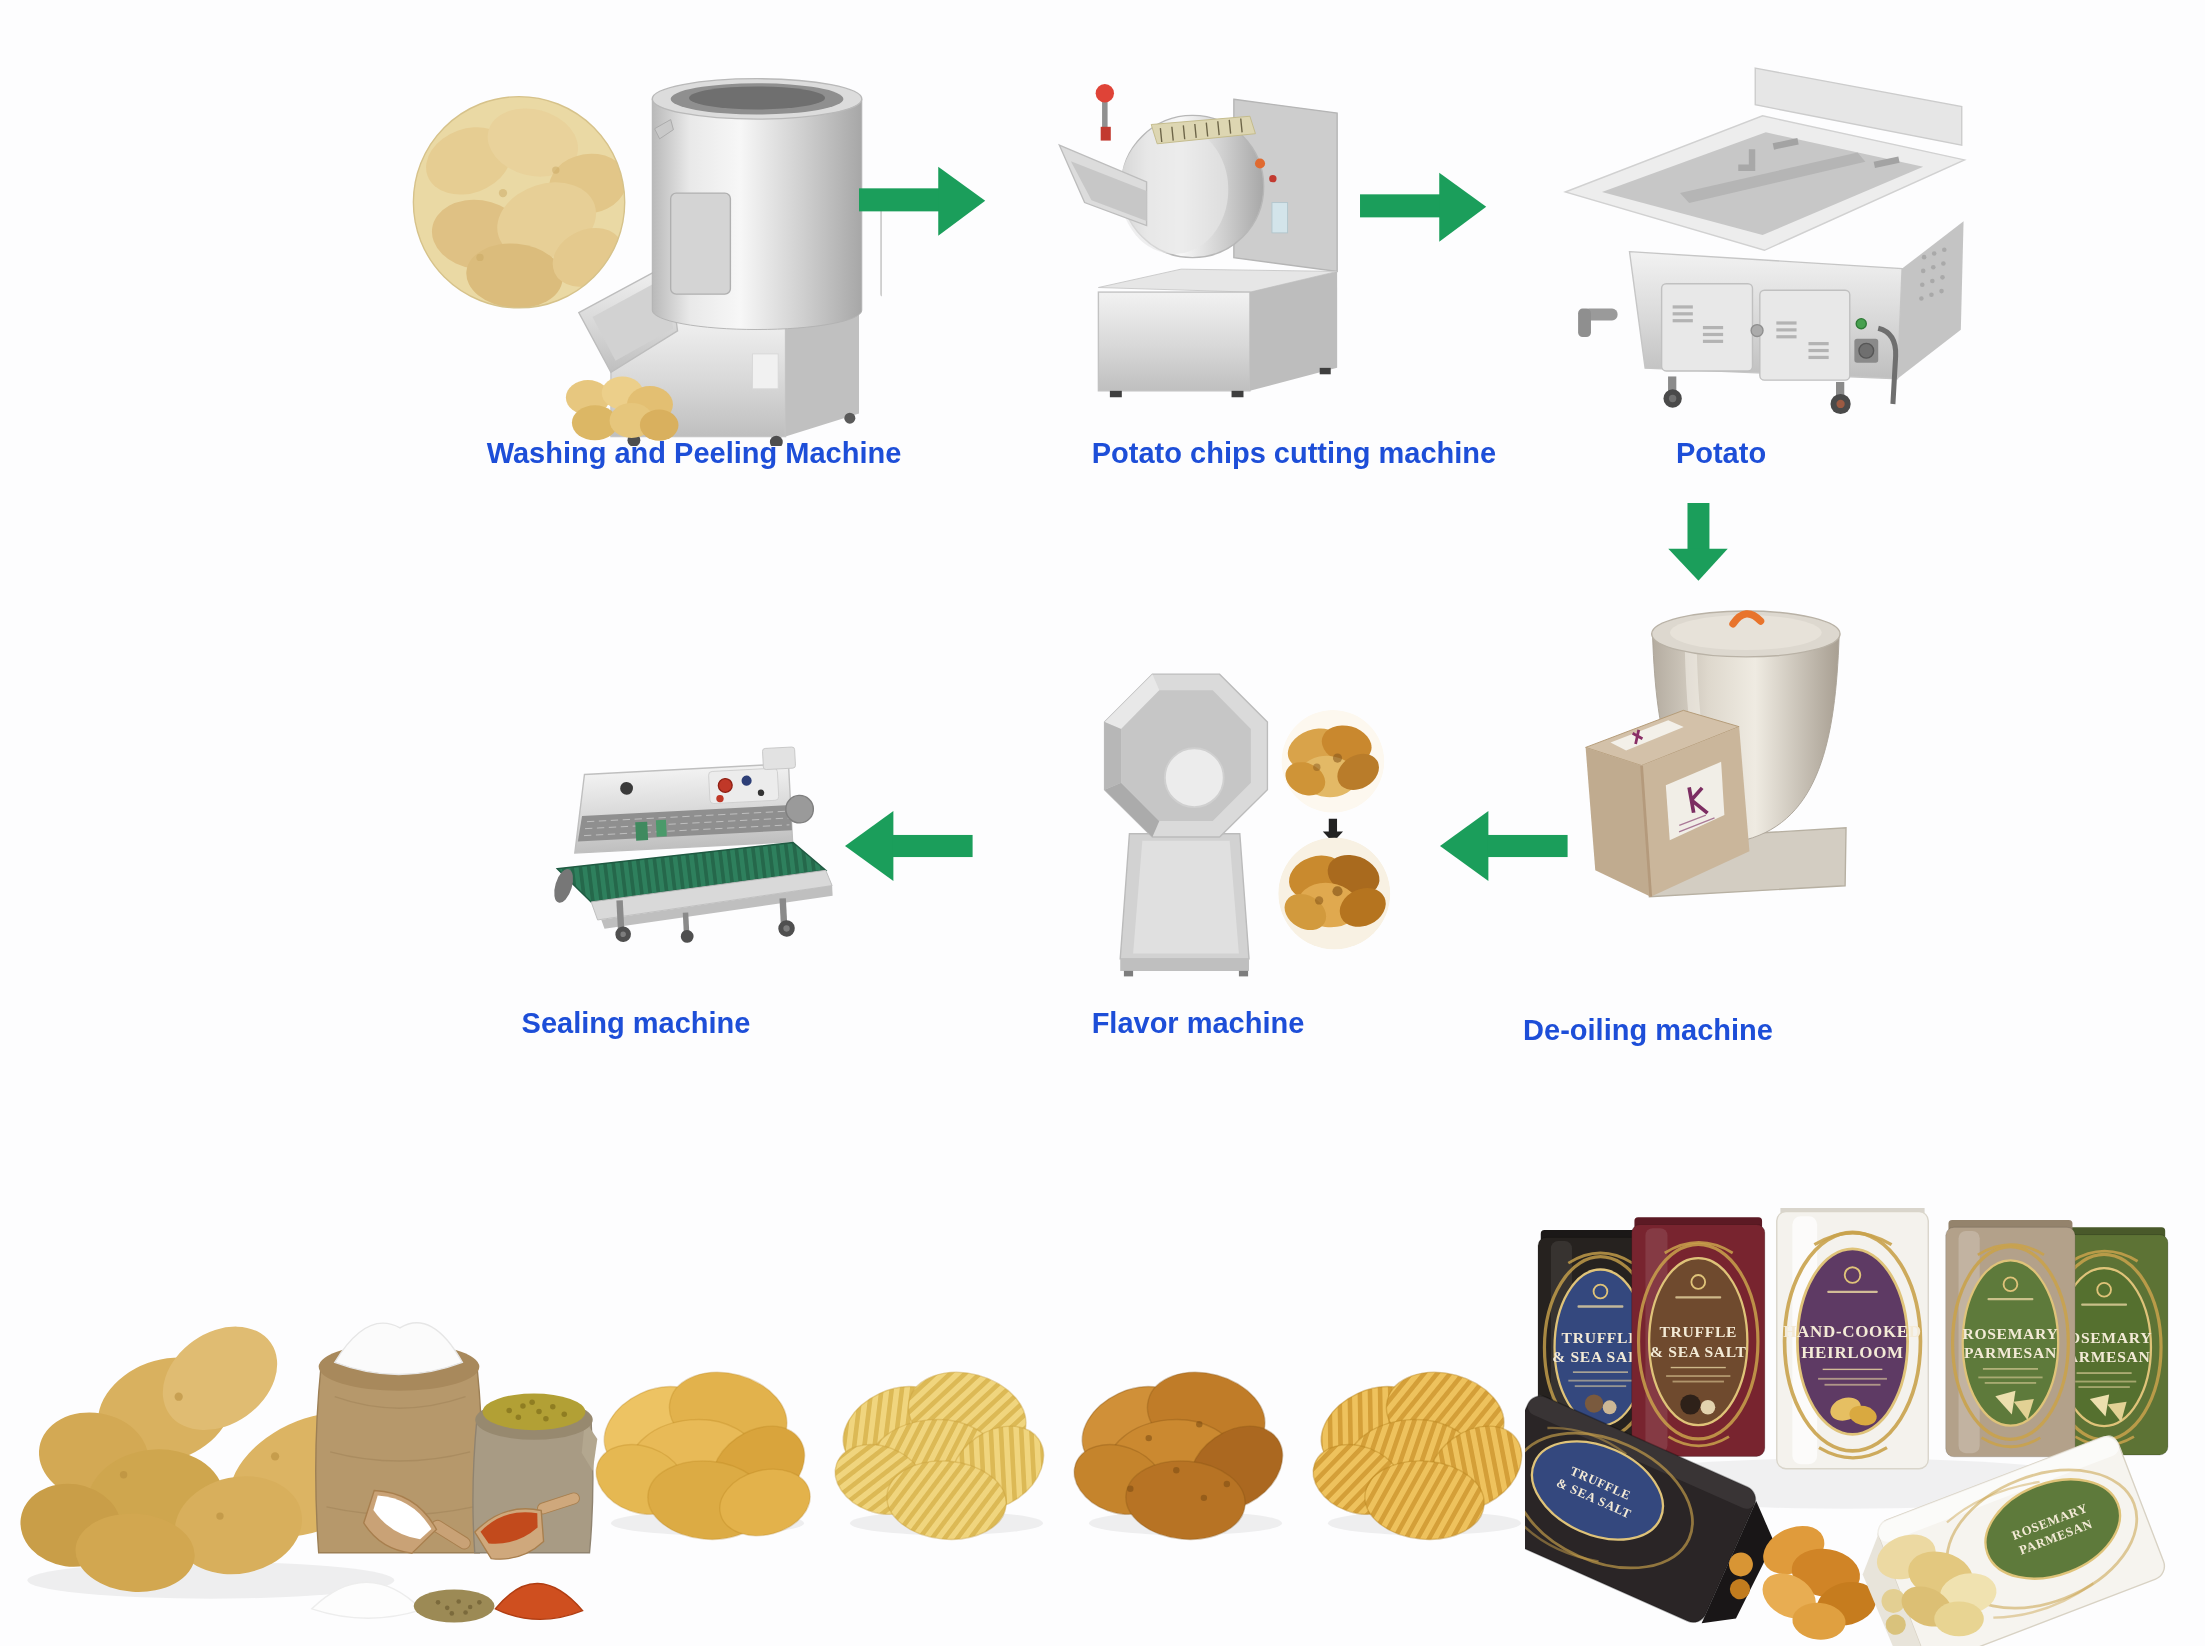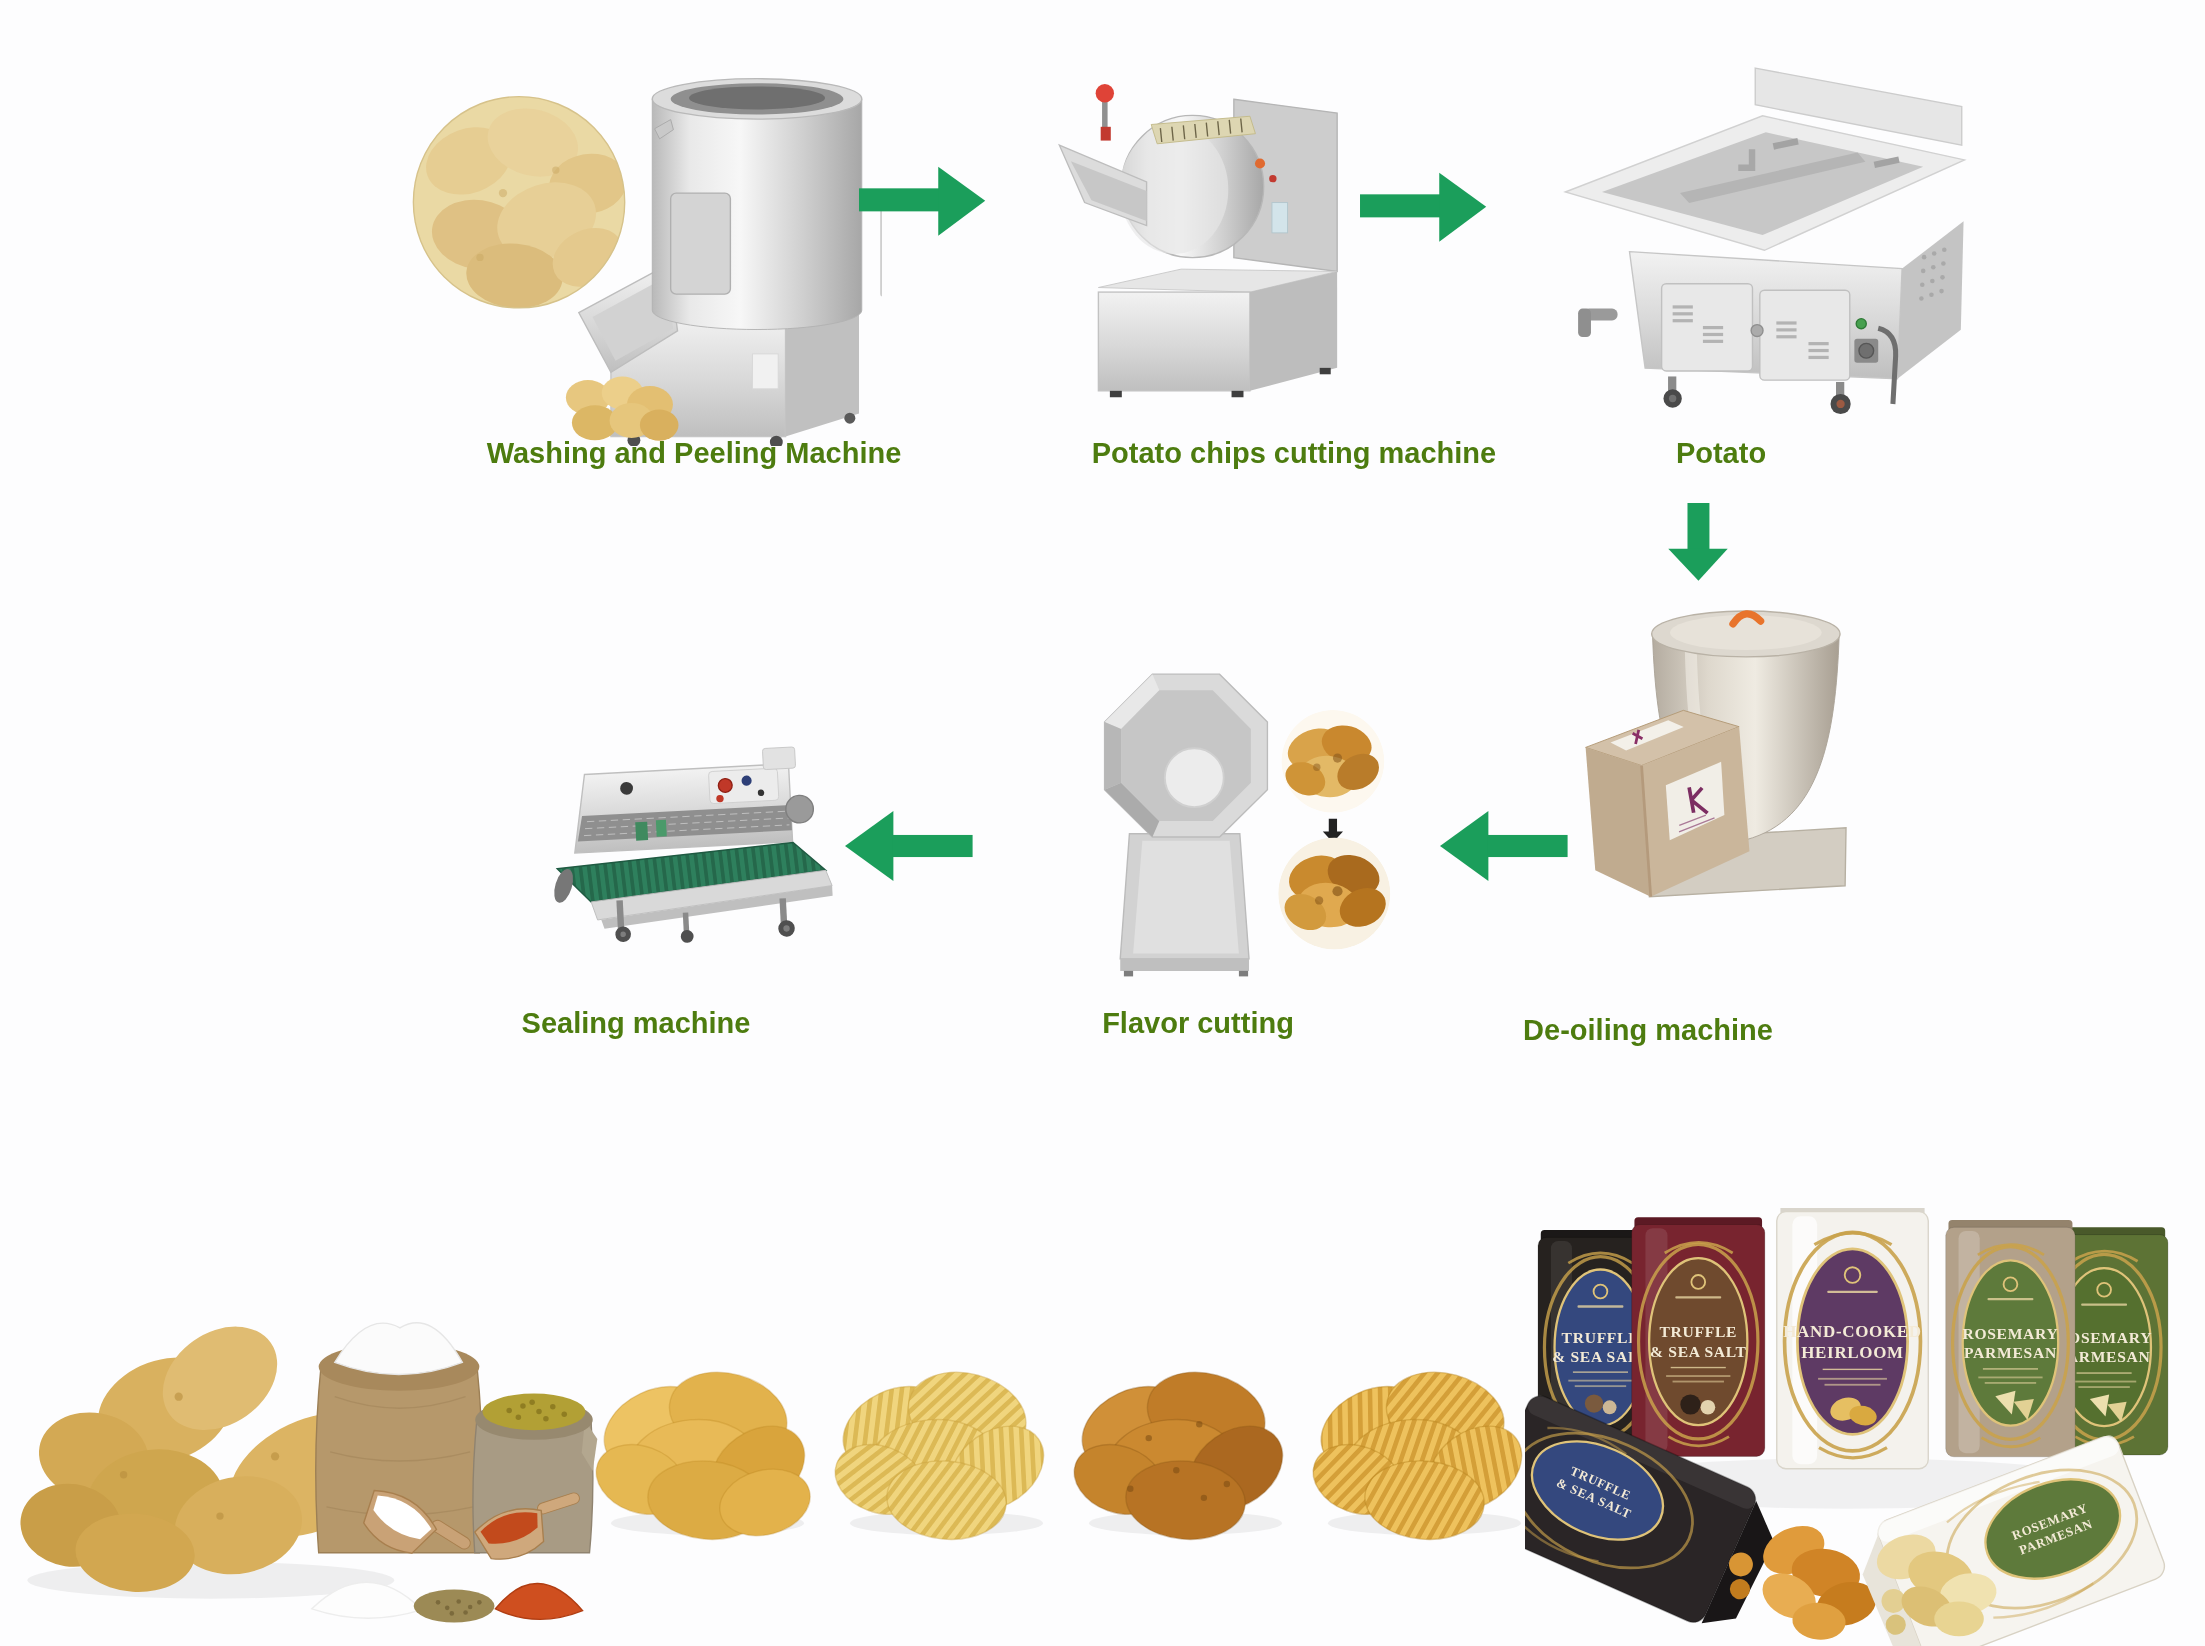--- a/index.html
+++ b/index.html
@@ -1,20 +1,20 @@
 <!DOCTYPE html>
 <html style="font-size:7.4px"><head>
 <meta charset="utf-8">
 <style>
   html,body{margin:0;padding:0;background:#ffffff;}
   .canvas{position:relative;width:2205px;height:1647px;background:#fdfdfe;overflow:hidden;
           font-family:"Liberation Sans",sans-serif;}
   .abs{position:absolute;}
   .stage-label{position:absolute;transform:translateX(-50%);font-weight:bold;font-size:29px;
-               color:#4d7c0f;white-space:nowrap;text-align:center;letter-spacing:0px;}
+               color:#1d4ed8;white-space:nowrap;text-align:center;letter-spacing:0px;}
   .bag-title{font-family:"Liberation Serif",serif;font-weight:700;fill:#f3ead6;
              text-anchor:middle;letter-spacing:1.5px;}
   .t34{font-size:34px}.t36{font-size:37px}.t28{font-size:28px}
 </style>
 </head>
 <body>
 
 <div class="canvas">
 
   <svg class="abs" width="0" height="0" aria-hidden="true">
@@ -308,21 +308,21 @@
       <polygon points="70,325 200,290 232,308 102,346" fill="#f3f0e9"></polygon>
       <path d="M120,310 l20,14 M134,304 l-10,30" stroke="#8a2f66" stroke-width="6" fill="none"></path>
       <polygon points="180,430 305,392 300,508 176,550" fill="#f1eee7"></polygon>
       <path d="M230,440 l4,56 M232,468 l26,-24 M234,470 l30,30" stroke="#7c2d62" stroke-width="8" fill="none"></path>
       <path d="M200,520 l60,-16 M198,534 l80,-22" stroke="#7c2d62" stroke-width="3" opacity=".6"></path>
       <line x1="132" y1="382" x2="122" y2="668" stroke="#b49a7c" stroke-width="6"></line>
     </g>
   </svg>
 
   <div class="stage-label" style="left:636px;top:1007px">Sealing machine</div>
-  <div class="stage-label" style="left:1198px;top:1007px">Flavor cutting</div>
+  <div class="stage-label" style="left:1198px;top:1007px">Flavor machine</div>
   <div class="stage-label" style="left:1648px;top:1014px">De-oiling machine</div>
 
   <svg class="abs" style="left:18.4px;top:1259px" width="583" height="381" viewBox="0 0 1270 830">
     <ellipse cx="420" cy="700" rx="400" ry="40" fill="#000000" opacity=".06"></ellipse>
     <g>
       <ellipse cx="320" cy="330" rx="150" ry="110" fill="#d9b15f" transform="rotate(-20 320 330)"></ellipse>
       <ellipse cx="165" cy="430" rx="120" ry="95" fill="#d3a954" transform="rotate(10 165 430)"></ellipse>
       <ellipse cx="440" cy="260" rx="135" ry="100" fill="#e0bc72" transform="rotate(-35 440 260)"></ellipse>
       <ellipse cx="640" cy="470" rx="190" ry="120" fill="#dcb463" transform="rotate(-25 640 470)"></ellipse>
       <ellipse cx="300" cy="530" rx="150" ry="115" fill="#cfa64e" transform="rotate(-5 300 530)"></ellipse>

